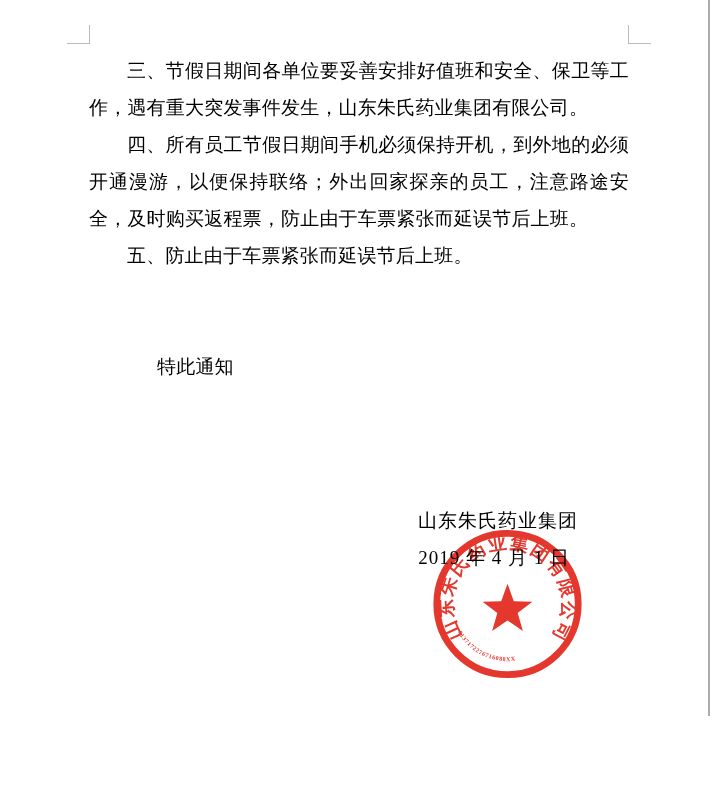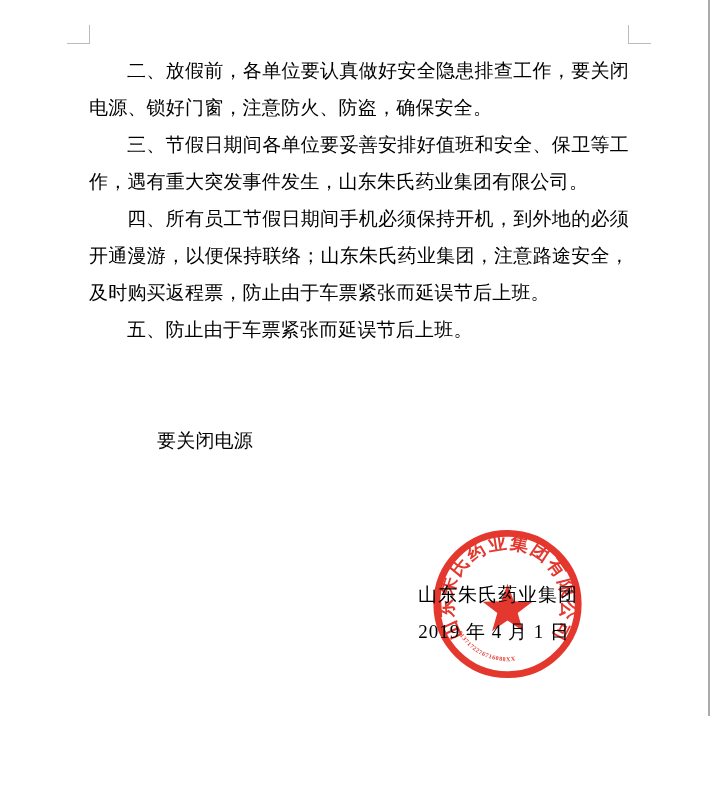--- a/index.html
+++ b/index.html
@@ -113,26 +113,25 @@
     <text font-size="19" fill="#e2271d" letter-spacing="2">
       <textPath href="#ringTextPath">山东朱氏药业集团有限公司</textPath>
     </text>
     <polygon fill="#e2271d" points="80,59 86.5,77.1 105.7,77.7 90.5,89.4 95.9,107.8 80,97 64.1,107.8 69.5,89.4 54.3,77.7 73.5,77.1"></polygon>
     <text font-size="6.3" fill="#e2271d" letter-spacing="0.6">
       <textPath href="#serialPath">9137172276716088XX</textPath>
     </text>
   </svg>
 
   <div class="doc-body">
-    <p>二、放假前，各单位要认真做好安全隐患排查工作，要关闭电源、锁好门窗，注意防火、防盗，确保安全。</p>
     <p>三、节假日期间各单位要妥善安排好值班和安全、保卫等工作，遇有重大突发事件发生，山东朱氏药业集团有限公司。</p>
-    <p>四、所有员工节假日期间手机必须保持开机，到外地的必须开通漫游，以便保持联络；山东朱氏药业集团，注意路途安全，及时购买返程票，防止由于车票紧张而延误节后上班。</p>
+    <p>四、所有员工节假日期间手机必须保持开机，到外地的必须开通漫游，以便保持联络；外出回家探亲的员工，注意路途安全，及时购买返程票，防止由于车票紧张而延误节后上班。</p>
     <p>五、防止由于车票紧张而延误节后上班。</p>
 
-    <p class="closing">要关闭电源</p>
+    <p class="closing">特此通知</p>
 
     <div class="sign-block">
       <p class="sign-company">山东朱氏药业集团</p>
       <p class="sign-date">2019 年 4 月 1 日</p>
     </div>
   </div>
 
 </div>
 
 </body></html>

